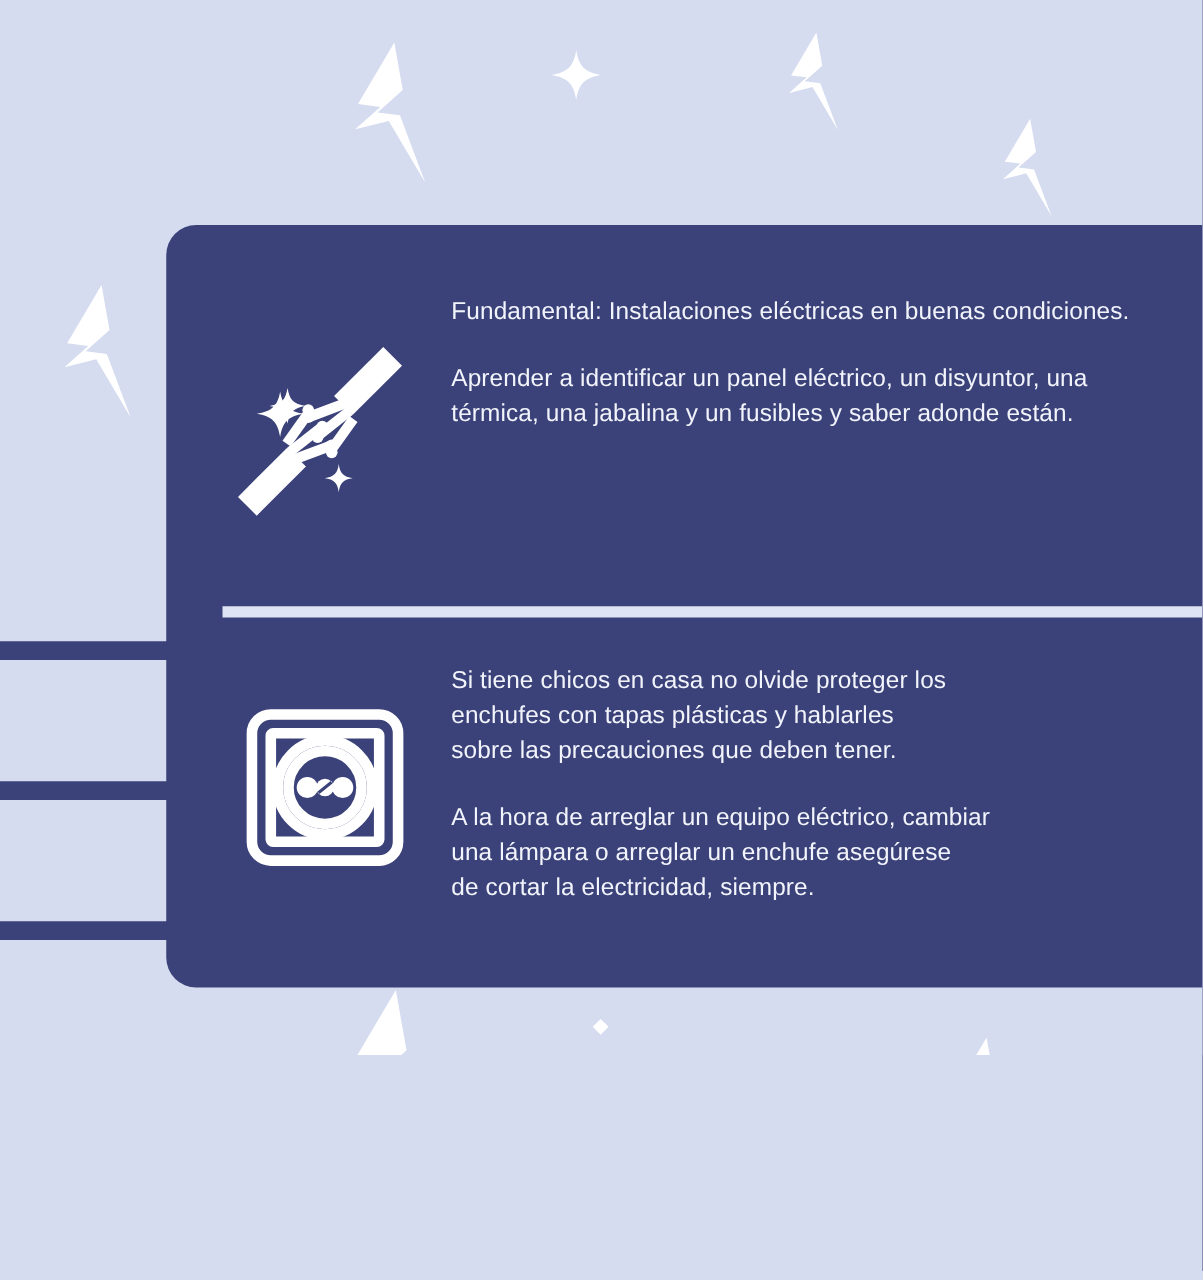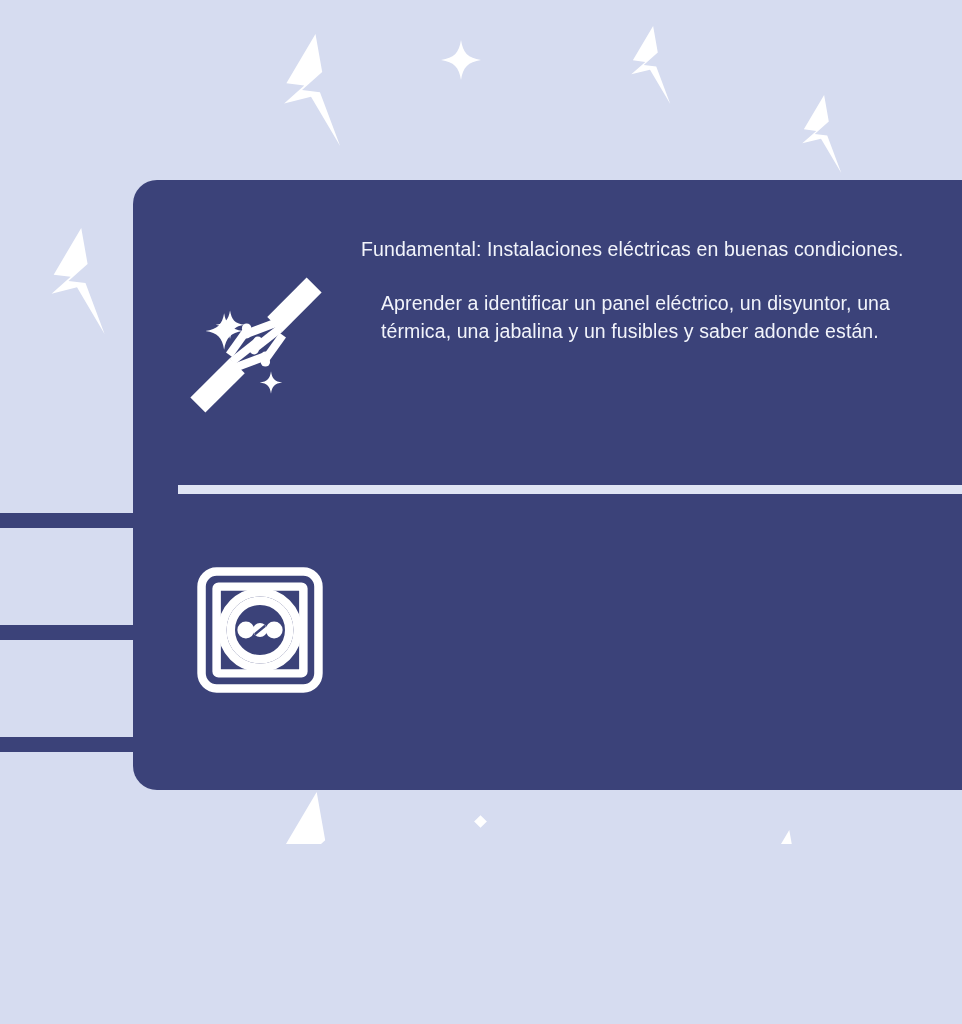--- a/index.html
+++ b/index.html
@@ -82,21 +82,21 @@
 
   .para {
     color: #f2f4fb;
     font-size: 19.5px;
     line-height: 28px;
     font-weight: 400;
     letter-spacing: 0.1px;
     margin: 0 0 26px 0;
     white-space: pre-line;
   }
-  .para:last-child { margin-bottom: 0; margin-left: 20px; }
+  .para:last-child { margin-bottom: 0; }
 
   .divider {
     position: absolute;
     left: 45px;
     top: 305px;
     width: 784px;
     height: 9px;
     background: #dfe4f4;
   }
 
@@ -200,20 +200,26 @@
         <g fill="#ffffff">
           <circle cx="55" cy="70" r="9"></circle>
           <circle cx="85" cy="70" r="9"></circle>
           <circle cx="70" cy="70" r="7.5"></circle>
         </g>
         <path d="M64.5 74.5 L75.5 65.5" stroke="#3b4279" stroke-width="2.6"></path>
       </svg>
     </div>
 
     <div class="text-col bottom-text">
+      <p class="para">Si tiene chicos en casa no olvide proteger los
+enchufes con tapas plásticas y hablarles
+sobre las precauciones que deben tener.</p>
+      <p class="para">A la hora de arreglar un equipo eléctrico, cambiar
+una lámpara o arreglar un enchufe asegúrese
+de cortar la electricidad, siempre.</p>
     </div>
 
   </div>
 
   <div class="bg-layer">
 
     <div class="bolt" style="left:252px; top:792px; width:118px; height:142px;">
       <svg viewBox="0 0 60 100" width="118" height="142">
         <path d="M34 0 L8 44 L24 46 L6 62 L30 56 L56 100 L38 52 L22 50 L40 34 Z" fill="#ffffff"></path>
       </svg>

